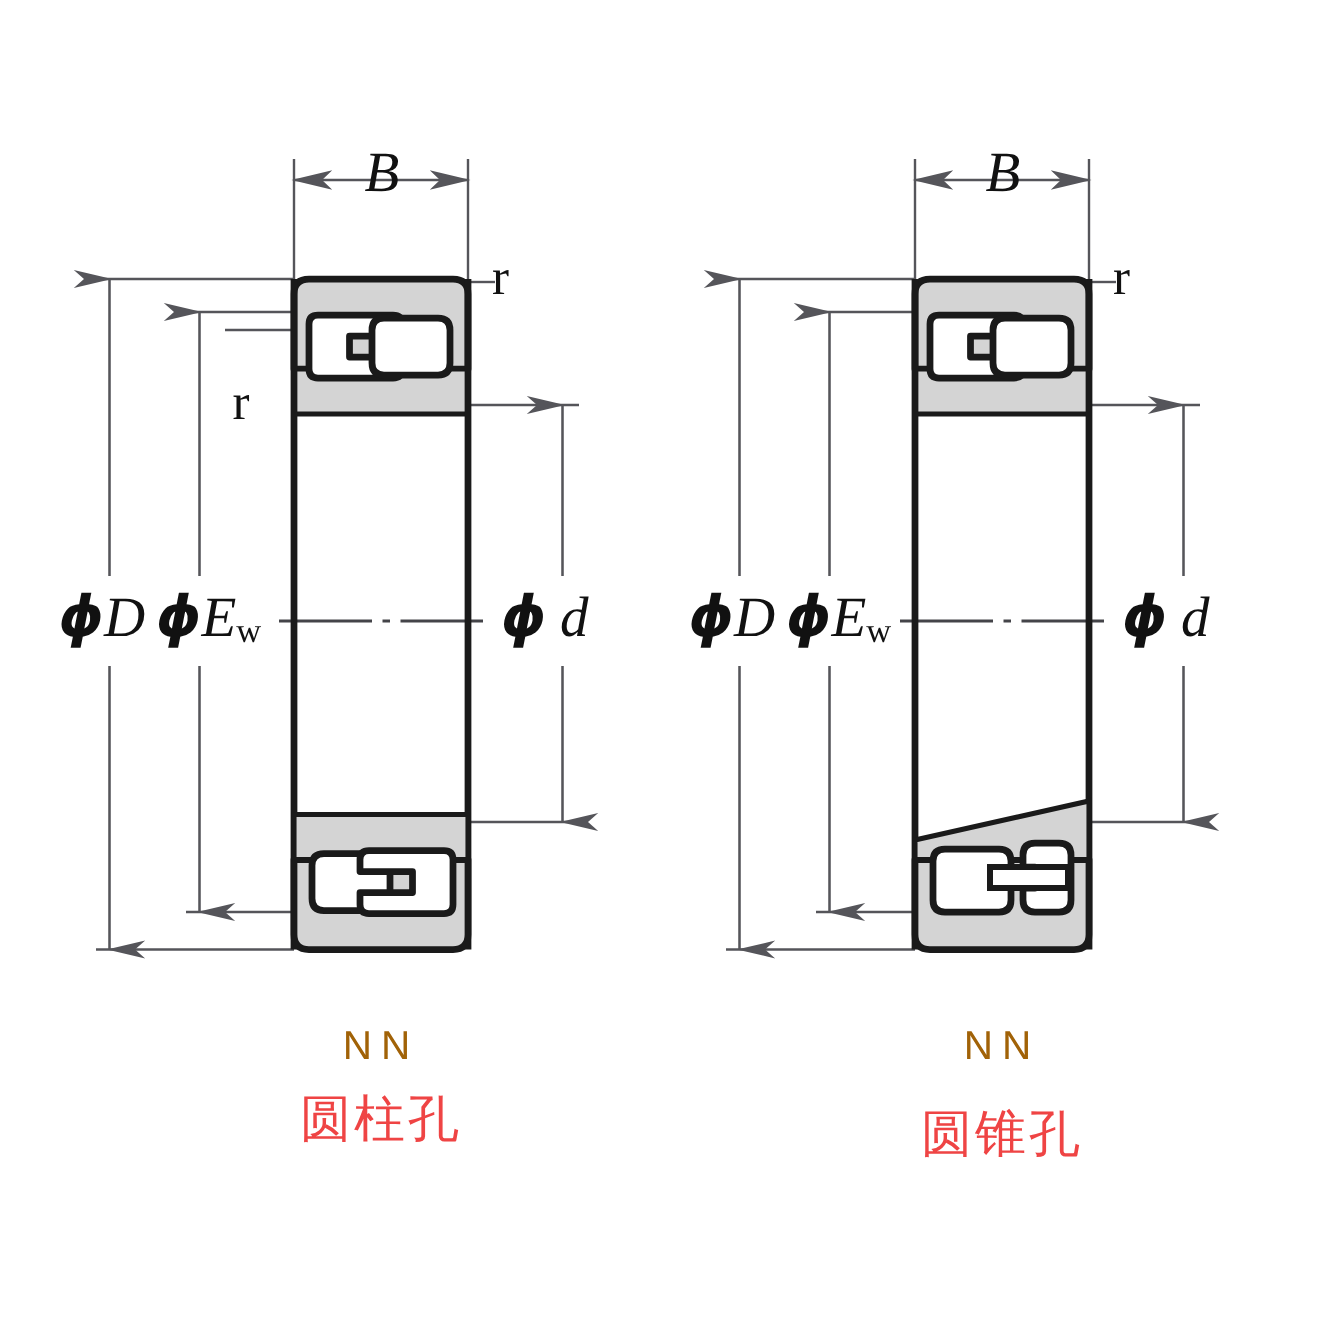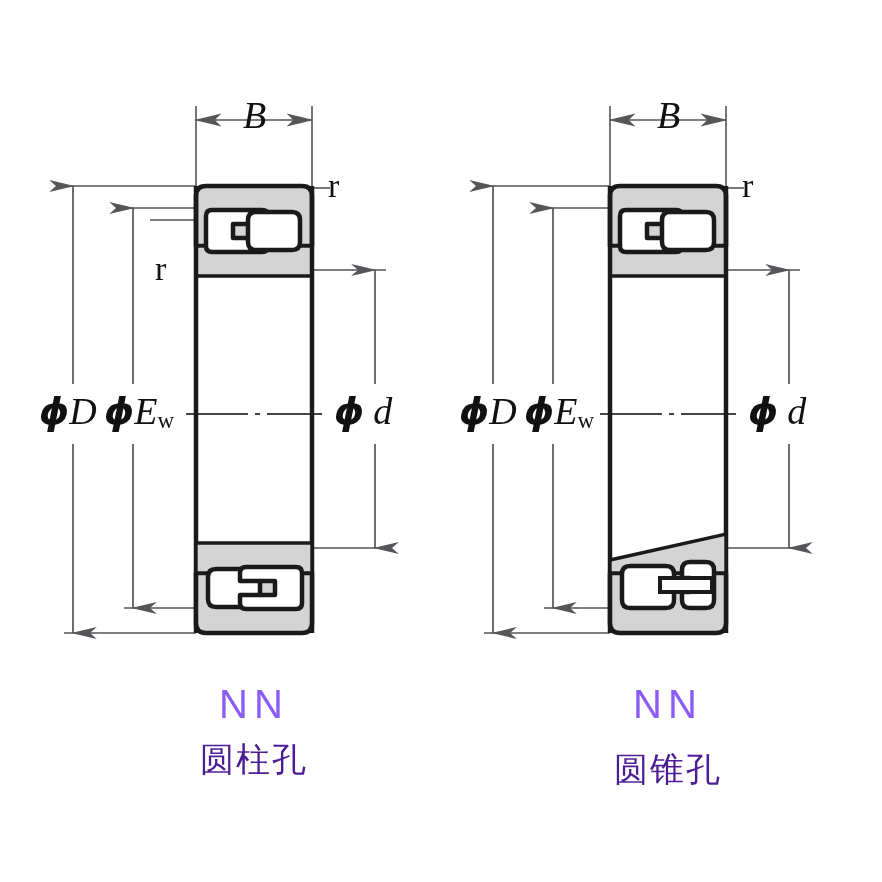--- a/index.html
+++ b/index.html
@@ -47,30 +47,30 @@
     font-size: 23px;
     vertical-align: sub;
   }
   .r-label {
     font-family: "Liberation Serif", serif;
     font-style: normal;
     font-size: 34px;
   }
   .cap-name {
     font-family: "Liberation Sans", sans-serif;
-    font-size: 40px;
+    font-size: 27px;
     letter-spacing: 6px;
-    color: #8b5cf6;
+    color: #a16207;
     text-align: center;
   }
   .cap-cn {
     font-family: "DejaVu Sans", sans-serif;
     font-size: 34px;
     letter-spacing: 2px;
-    color: #4c1d95;
+    color: #ef4444;
     text-align: center;
   }
   .caption-block {
     position: absolute;
     width: 280px;
     text-align: center;
   }
 </style>
 </head>
 <body>

